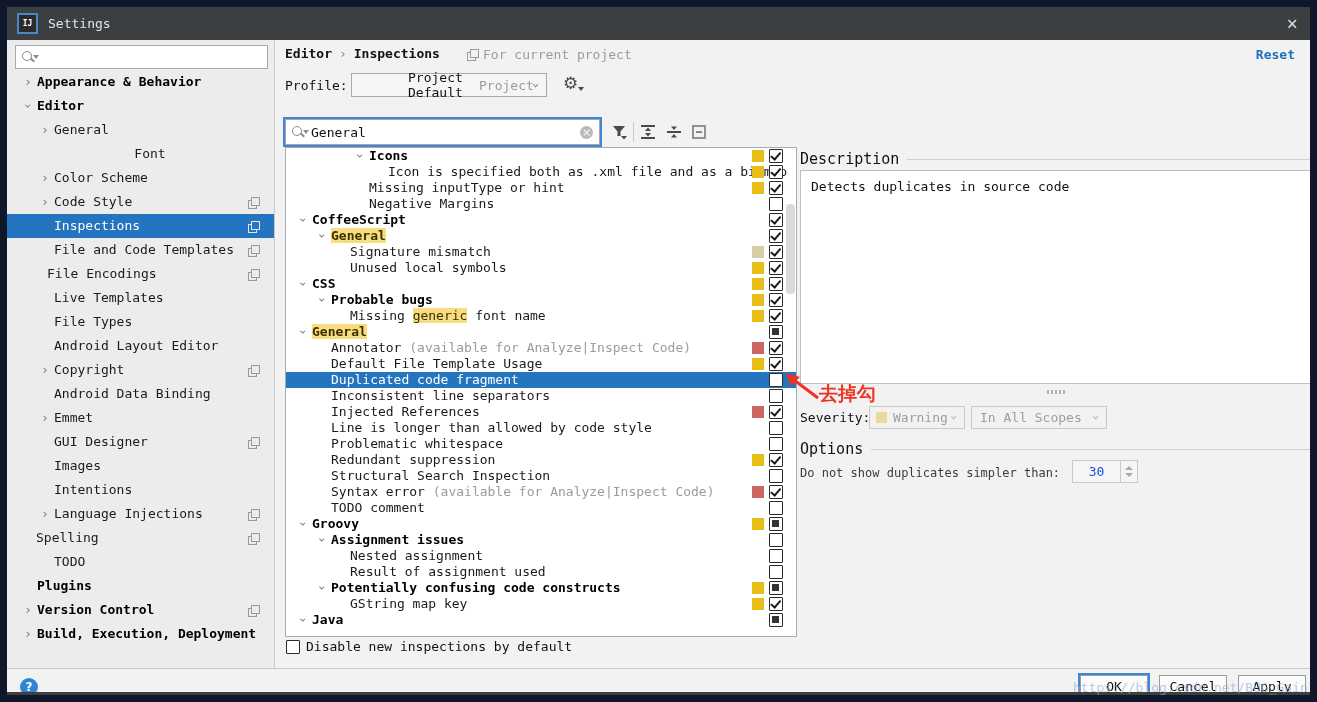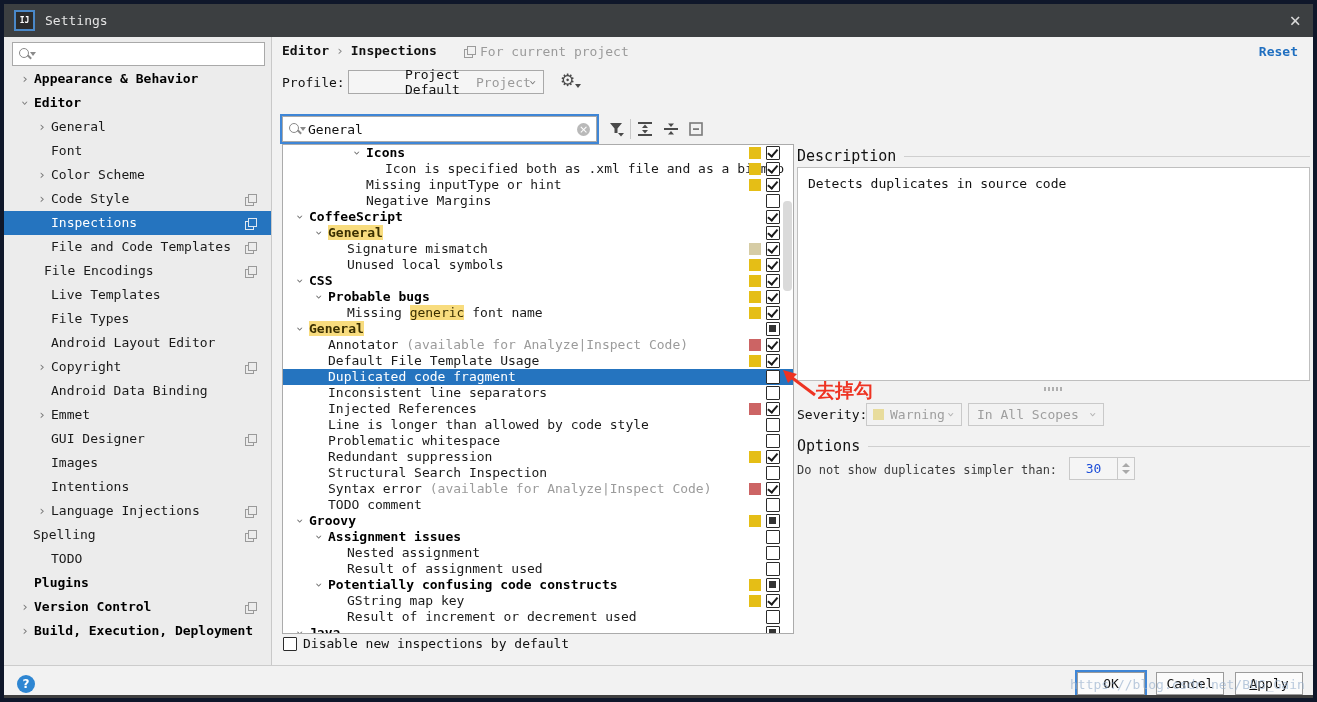--- a/index.html
+++ b/index.html
@@ -1,17 +1,17 @@
 <!DOCTYPE html>
 <html><head>
 <meta charset="utf-8">
 <style>
   html,body{margin:0;padding:0;background:#555;font-family:"DejaVu Sans Mono",monospace;}
   .window{position:relative;width:1317px;height:702px;background:#F2F2F2;overflow:hidden;
-          border:4px solid #0f172a;box-sizing:border-box;}
+          border:7px solid #0f172a;box-sizing:border-box;}
   
   .titlebar{position:absolute;left:0;top:0;width:100%;height:33px;background:#3C3F41;
             display:flex;align-items:center;}
   .app-icon{width:17px;height:17px;margin-left:10px;background:#2B2B2B;border:2px solid #4A88C8;
             color:#fff;font-size:8px;font-weight:bold;display:flex;align-items:center;justify-content:center;}
   .win-title{color:#E4E4E4;font-size:13px;margin-left:10px;}
   .win-close{position:absolute;right:12px;top:5px;color:#D8D8D8;font-size:19px;cursor:pointer;line-height:22px;}
   .bottom-strip{position:absolute;left:0;bottom:0;width:100%;height:3px;background:#3F3F3F;}
   
   .sidebar{position:absolute;left:0;top:33px;width:268px;height:629px;background:#ECECEC;}
@@ -148,21 +148,21 @@
           <span>Appearance &amp; Behavior</span>
         </div>
         <div class="side-item bold" style="padding-left: 12px;">
           <span class="chev down">›</span>
           <span>Editor</span>
         </div>
         <div class="side-item" style="padding-left: 29px;">
           <span class="chev ">›</span>
           <span>General</span>
         </div>
-        <div class="side-item" style="padding-left: 29px;">
+        <div class="side-item" style=" justify-content: center;">
           <span class="chev"></span>
           <span>Font</span>
         </div>
         <div class="side-item" style="padding-left: 29px;">
           <span class="chev ">›</span>
           <span>Color Scheme</span>
         </div>
         <div class="side-item" style="padding-left: 29px;">
           <span class="chev ">›</span>
           <span>Code Style</span>
@@ -361,21 +361,20 @@
         <div class="trow" style="padding-left: 27px;"><span class="chev"></span><span><span>Redundant suppression</span></span><span class="sw yellow"></span><span class="cb checked"></span></div>
         <div class="trow" style="padding-left: 27px;"><span class="chev"></span><span><span>Structural Search Inspection</span></span><span class="cb unchecked"></span></div>
         <div class="trow" style="padding-left: 27px;"><span class="chev"></span><span><span>Syntax error</span></span><span class="sfx"> (available for Analyze|Inspect Code)</span><span class="sw red"></span><span class="cb checked"></span></div>
         <div class="trow" style="padding-left: 27px;"><span class="chev"></span><span><span>TODO comment</span></span><span class="cb unchecked"></span></div>
         <div class="trow bold" style="padding-left: 8px;"><span class="chev down">›</span><span><span>Groovy</span></span><span class="sw yellow"></span><span class="cb partial"></span></div>
         <div class="trow bold" style="padding-left: 27px;"><span class="chev down">›</span><span><span>Assignment issues</span></span><span class="cb unchecked"></span></div>
         <div class="trow" style="padding-left: 46px;"><span class="chev"></span><span><span>Nested assignment</span></span><span class="cb unchecked"></span></div>
         <div class="trow" style="padding-left: 46px;"><span class="chev"></span><span><span>Result of assignment used</span></span><span class="cb unchecked"></span></div>
         <div class="trow bold" style="padding-left: 27px;"><span class="chev down">›</span><span><span>Potentially confusing code constructs</span></span><span class="sw yellow"></span><span class="cb partial"></span></div>
         <div class="trow" style="padding-left: 46px;"><span class="chev"></span><span><span>GString map key</span></span><span class="sw yellow"></span><span class="cb checked"></span></div>
-        <div class="trow" style="padding-left: 46px;"><span class="chev"></span><span><span>Result of increment or decrement used</span></span><span class="cb unchecked"></span></div>
         <div class="trow bold" style="padding-left: 8px;"><span class="chev down">›</span><span><span>Java</span></span><span class="cb partial"></span></div>
       </div>
     <div class="vscroll"></div>
   </div>
   <div class="disable-row">
     <span class="box"></span>
     <span>Disable new inspections by default</span>
   </div>
 
   <div class="sect-head" style="left:793px;top:143px;width:513px">

